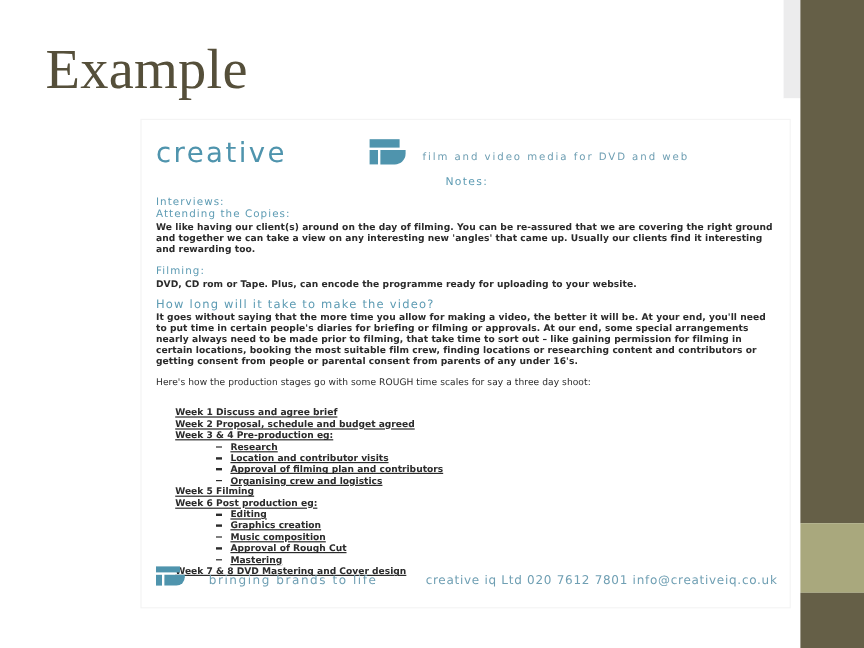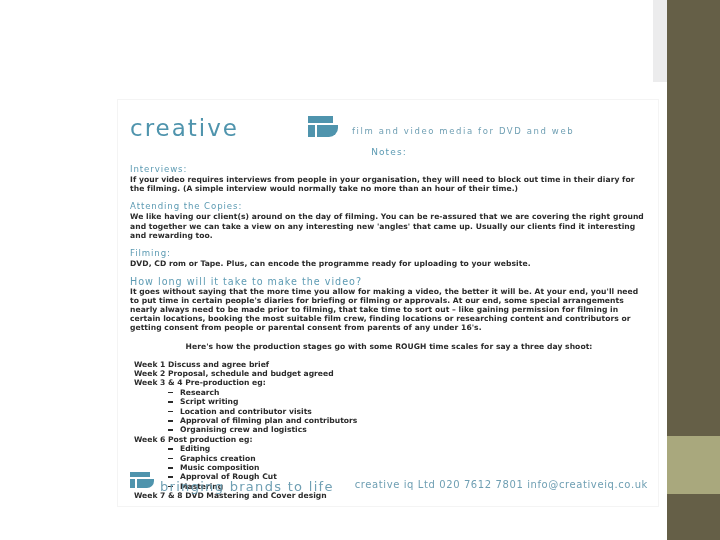--- a/index.html
+++ b/index.html
@@ -164,29 +164,30 @@
   .h-sec.big {
     font-size: 9.6px;
     letter-spacing: 1.0px;
   }
   .para {
     margin: 0 0 9px 0;
     color: #2b2b2b;
     font-weight: 700;
     letter-spacing: 0.05px;
   }
-  .para.plain { font-weight: 700; text-align: center; }
+  .para.plain { font-weight: 400; }
 
   .week-list {
-    margin: 4px;
+    margin: 16px;
     padding: 0;
     list-style: none;
     font-weight: 700;
     color: #2b2b2b;
     line-height: 9.4px;
+    text-decoration: underline;
   }
   .week-list > li { margin: 0; }
   .sub-list {
     margin: 0 0 0 34px;
     padding: 0;
     list-style: none;
   }
   .sub-list > li {
     position: relative;
     padding-left: 12px;
@@ -212,22 +213,22 @@
     left: 0; top: 0;
     width: 24px; height: 16px;
   }
   .footer-mark .bar { position: absolute; background: #4f94ad; }
   .footer-mark .b1 { left: 0; top: 0; width: 20px; height: 5px; }
   .footer-mark .b2 { left: 0; top: 7px; width: 5px; height: 9px; }
   .footer-mark .b3 { left: 7px; top: 7px; width: 17px; height: 9px;
                      border-radius: 0 0 7px 0; }
   .footer-slogan {
     position: absolute;
-    left: 30px; top: 7px;
-    font-size: 13px;
+    left: 44px; top: 7px;
+    font-size: 10px;
     letter-spacing: 1.3px;
     color: #6f9fb3;
     font-family: "DejaVu Sans", sans-serif;
     white-space: nowrap;
   }
   .footer-contact {
     position: absolute;
     right: 0; top: 7px;
     font-size: 10px;
     letter-spacing: 0.6px;
@@ -241,57 +242,57 @@
 
 <div id="slide">
 
   <div class="rail-inner-grey"></div>
   <div class="rail-top-grey"></div>
   <div class="rail-inner-white"></div>
   <div class="rail-main"></div>
   <div class="rail-accent"></div>
   <div class="rail-bottom"></div>
 
+  <div id="page-title">Example</div>
 
   <div id="doc">
     <div id="doc-inner" class="scan">
 
       <div class="doc-header">
         <div class="logo-word">creative</div>
         <div class="logo-mark">
           <span class="bar b1"></span>
           <span class="bar b2"></span>
           <span class="bar b3"></span>
         </div>
         <div class="logo-tagline">film and video media for DVD and web</div>
       </div>
 
       <div class="doc-body">
         <div class="h-notes">Notes:</div>
         <div id="sections-host">
             <div class="h-sec">Interviews:</div>
-            <div class="para">If your video requires interviews from people in your organisation, they will need to block out time in their diary for the filming. (A simple interview would normally take no more than an hour of their time.)</div>
             <div class="h-sec">Attending the Copies:</div>
             <div class="para">We like having our client(s) around on the day of filming. You can be re-assured that we are covering the right ground and together we can take a view on any interesting new 'angles' that came up. Usually our clients find it interesting and rewarding too.</div>
             <div class="h-sec">Filming:</div>
             <div class="para">DVD, CD rom or Tape. Plus, can encode the programme ready for uploading to your website.</div>
             <div class="h-sec big">How long will it take to make the video?</div>
             <div class="para">It goes without saying that the more time you allow for making a video, the better it will be. At your end, you'll need to put time in certain people's diaries for briefing or filming or approvals. At our end, some special arrangements nearly always need to be made prior to filming, that take time to sort out – like gaining permission for filming in certain locations, booking the most suitable film crew, finding locations or researching content and contributors or getting consent from people or parental consent from parents of any under 16's.</div>
           </div>
         <div class="para plain">Here's how the production stages go with some ROUGH time scales for say a three day shoot:</div>
         <ul class="week-list" id="schedule-host">
             <li><span>Week 1 Discuss and agree brief</span></li>
             <li><span>Week 2 Proposal, schedule and budget agreed</span></li>
             <li><span>Week 3 &amp; 4 Pre-production eg:</span><ul class="sub-list">
                 <li>Research</li>
-                <li>Script writing</li>
                 <li>Location and contributor visits</li>
                 <li>Approval of filming plan and contributors</li>
                 <li>Organising crew and logistics</li>
               </ul></li>
+            <li><span>Week 5 Filming</span></li>
             <li><span>Week 6 Post production eg:</span><ul class="sub-list">
                 <li>Editing</li>
                 <li>Graphics creation</li>
                 <li>Music composition</li>
                 <li>Approval of Rough Cut</li>
                 <li>Mastering</li>
               </ul></li>
             <li><span>Week 7 &amp; 8 DVD Mastering and Cover design</span></li>
           </ul>
 

